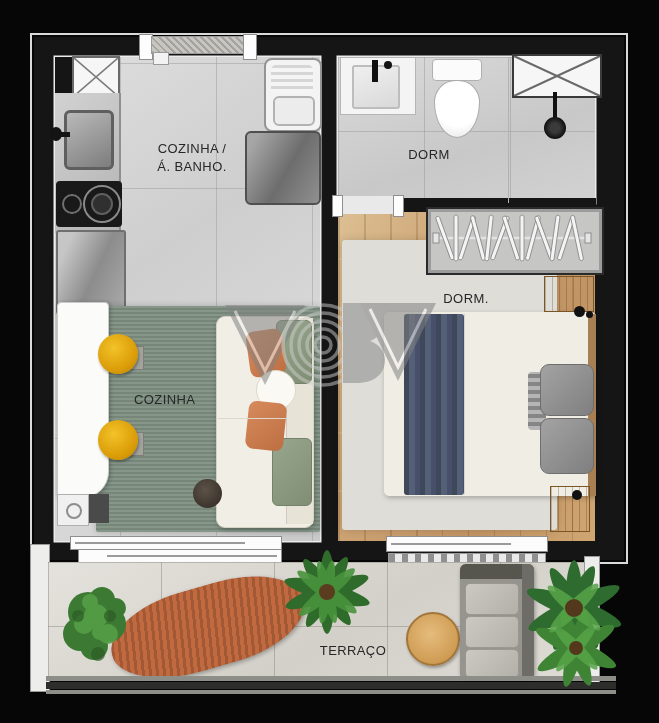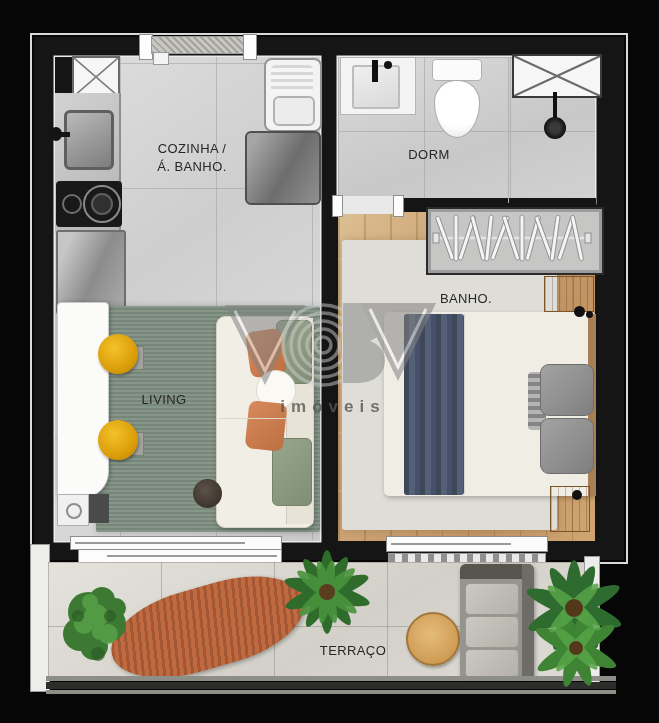--- a/index.html
+++ b/index.html
@@ -191,21 +191,21 @@
         <rect x="89" y="3" width="4" height="46" rx="2"></rect>
         <rect x="100" y="3" width="4" height="46" rx="2" transform="rotate(15 102 26)"></rect>
         <rect x="111" y="3" width="4" height="46" rx="2" transform="rotate(-20 113 26)"></rect>
         <rect x="122" y="3" width="4" height="46" rx="2" transform="rotate(8 124 26)"></rect>
         <rect x="133" y="3" width="4" height="46" rx="2" transform="rotate(18 135 26)"></rect>
         <rect x="144" y="3" width="4" height="46" rx="2" transform="rotate(-12 146 26)"></rect>
       </g>
     </svg>
   </div>
   <div class="abs room-label" style="left:436px;top:290px;width:60px;">
-    <span>BANHO.</span>
+    <span>DORM.</span>
   </div>
   <div class="abs bed-base" style="left:384px;top:312px;width:212px;height:184px;"></div>
   <div class="abs blanket" style="left:404px;top:314px;width:60px;height:181px;"></div>
   <div class="abs" style="left:464px;top:314px;width:1px;height:180px;background:#d8d4c8;"></div>
   <div class="abs headboard" style="left:588px;top:314px;width:8px;height:182px;"></div>
   <div class="abs pillow-striped" style="left:528px;top:372px;width:18px;height:58px;"></div>
   <div class="abs pillow-gray" style="left:540px;top:364px;width:52px;height:50px;"></div>
   <div class="abs pillow-gray" style="left:540px;top:418px;width:52px;height:54px;"></div>
   <div class="abs nightstand" style="left:544px;top:276px;width:48px;height:34px;"></div>
   <div class="abs decor-dot" style="left:574px;top:306px;width:11px;height:11px;"></div>
@@ -213,21 +213,21 @@
   <div class="abs nightstand" style="left:550px;top:486px;width:38px;height:44px;"></div>
   <div class="abs decor-dot" style="left:572px;top:490px;width:10px;height:10px;"></div>
 
   <div class="abs rug-living" style="left:96px;top:306px;width:224px;height:226px;"></div>
   <div class="abs table-white" style="left:57px;top:302px;width:50px;height:194px;"></div>
   <div class="abs stool-bracket" style="left:126px;top:346px;width:16px;height:22px;"></div>
   <div class="abs stool" style="left:98px;top:334px;width:40px;height:40px;"></div>
   <div class="abs stool-bracket" style="left:126px;top:432px;width:16px;height:22px;"></div>
   <div class="abs stool" style="left:98px;top:420px;width:40px;height:40px;"></div>
   <div class="abs room-label" style="left:134px;top:391px;width:60px;">
-    <span>LIVING</span>
+    <span>COZINHA</span>
   </div>
   <div class="abs sofa-base" style="left:216px;top:316px;width:96px;height:210px;"></div>
   <div class="abs sofa-back" style="left:286px;top:318px;width:26px;height:206px;"></div>
   <div class="abs cushion-green" style="left:276px;top:320px;width:34px;height:62px;"></div>
   <div class="abs cushion-green" style="left:272px;top:438px;width:38px;height:66px;"></div>
   <div class="abs pillow-orange" style="left:248px;top:330px;width:36px;height:46px;transform:rotate(-8deg);"></div>
   <div class="abs pillow-round" style="left:256px;top:370px;width:38px;height:38px;"></div>
   <div class="abs pillow-orange" style="left:247px;top:402px;width:38px;height:48px;transform:rotate(6deg);"></div>
   <div class="abs" style="left:218px;top:418px;width:68px;height:1px;background:#ddd8ca;"></div>
   <div class="abs pouf" style="left:193px;top:479px;width:29px;height:29px;"></div>
@@ -344,17 +344,14 @@
           <circle cx="115" cy="52" r="16"></circle>
           <circle cx="115" cy="52" r="24"></circle>
           <circle cx="115" cy="52" r="32"></circle>
           <circle cx="115" cy="52" r="40"></circle>
       </g>
       <path d="M135,10 h14 c18,0 26,9 26,20 c0,10 -7,16 -13,18 c8,3 15,9 15,19 c0,14 -11,23 -28,23 h-14 Z" fill="#8a8a8a"></path>
       <path d="M152,10 L228,10 L190,88 Z" fill="#828282"></path>
       <path d="M162,16 L190,74 L218,16" fill="none" stroke="#ffffff" stroke-width="3" opacity=".9"></path>
     </svg>
   </div>
-  <div class="abs wm-text" style="left:263px;top:397px;width:140px;">
-    <span>imóveis</span>
-  </div>
 
 </div>
 
 </body></html>

